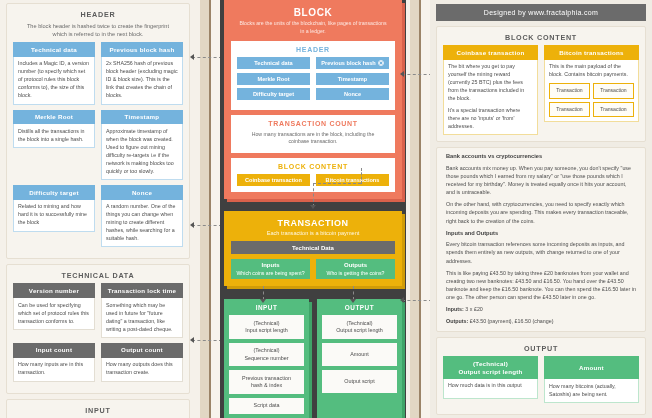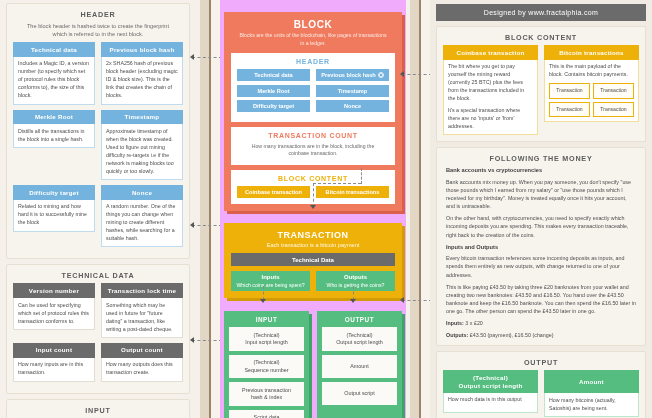--- a/index.html
+++ b/index.html
@@ -19,22 +19,22 @@
 
   
   .col-left  { width:196px; height:100%; background:#f5f1ea; position:relative;
                padding:3px 6px 0 6px; display:flex; flex-direction:column; gap:5px; }
   .divider   { width:24px; height:100%; position:relative; flex:0 0 24px;
                background:#f5f1ea; }
   .divider .tan   { position:absolute; left:4px;  top:0; bottom:0; width:9px;  background:#e2d7c4; }
   .divider .dark  { position:absolute; left:13px; top:0; bottom:0; width:2px;  background:#9b8468; }
   .divider .cream { position:absolute; left:15px; top:0; bottom:0; width:9px;  background:#f7f3ec; }
 
-  .col-mid   { width:186px; height:100%; position:relative; background:#f0abfc;
-               padding-top:12px; }
+  .col-mid   { width:186px; height:100%; position:relative; background:#404040;
+               padding-top:0; }
   .col-right { flex:1; height:100%; position:relative; background:#f0ece4;
                padding:4px 6px 0 6px; display:flex; flex-direction:column; gap:5px; }
 
   
   .sec {
     background:#f7f4ee;
     border:1px solid #e6dfd2;
     border-radius:2px;
     padding:4px 6px 6px 6px;
   }
@@ -356,21 +356,20 @@
               <div class="tx-chip">Transaction</div>
               <div class="tx-chip">Transaction</div>
               <div class="tx-chip">Transaction</div>
             </div>
           </div>
         </div>
       </div>
     </div>
 
     <div class="sec">
-      <div class="sec-title">FOLLOWING THE MONEY</div>
       <div class="prose">
         <div class="sub-h">Bank accounts vs cryptocurrencies</div>
         <p>Bank accounts mix money up.  When you pay someone, you don't specify "use those pounds which I earned from my salary" or "use those pounds which I received for my birthday". Money is treated equally once it hits your account, and is untraceable.</p>
         <p>On the other hand, with cryptocurrencies, you need to specify exactly which incoming deposits you are spending. This makes every transaction traceable, right back to the creation of the coins.</p>
         <div class="sub-h">Inputs and Outputs</div>
         <p>Every bitcoin transaction references some incoming deposits as inputs, and spends them entirely as new outputs, with change returned to one of your addresses.</p>
         <p>This is like paying £43.50 by taking three £20 banknotes from your wallet and creating two new banknotes:  £43.50 and £16.50.  You hand over the £43.50 banknote and keep the £16.50 banknote.  You can then spend the £16.50 later in one go.  The other person can spend the £43.50 later in one go.</p>
         <p><b>Inputs:</b> <span>3 x £20</span></p>
         <p style="margin-bottom:0"><b>Outputs:</b> <span>£43.50 (payment), £16.50 (change)</span></p>
       </div>

